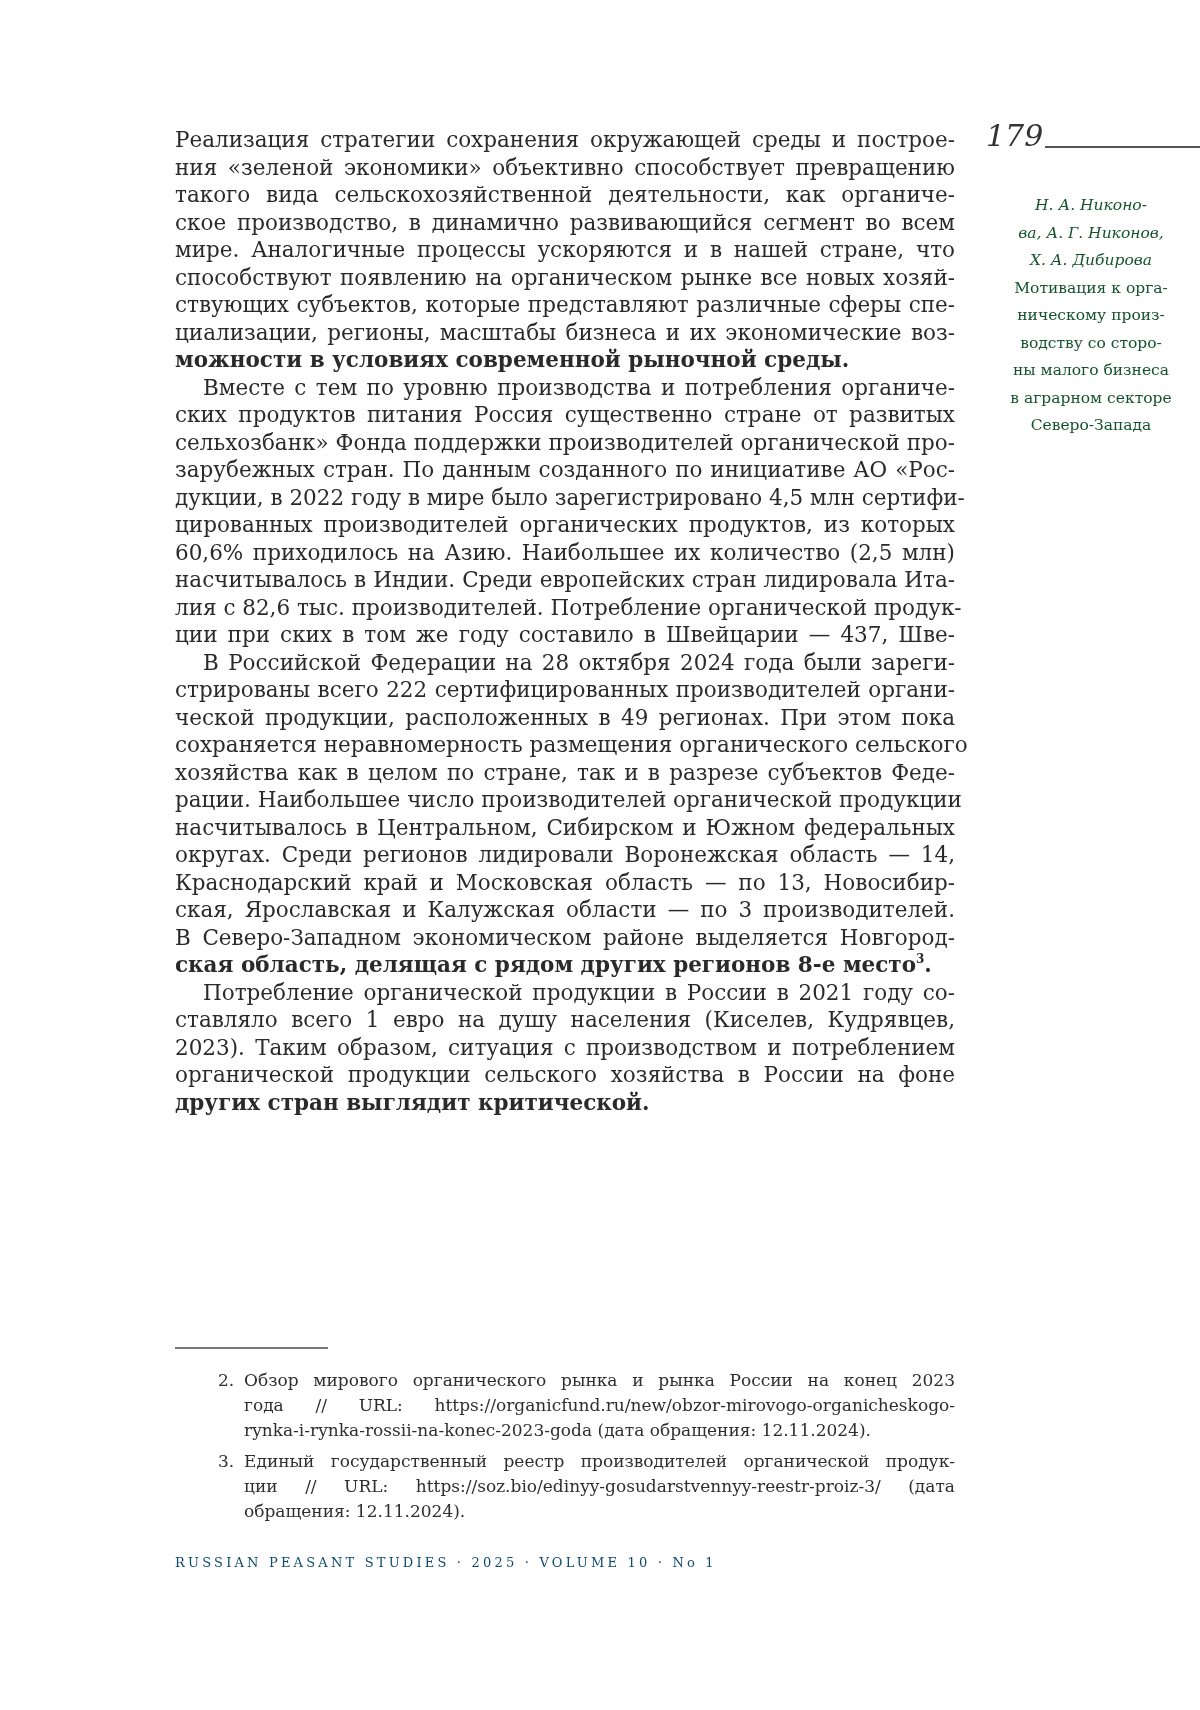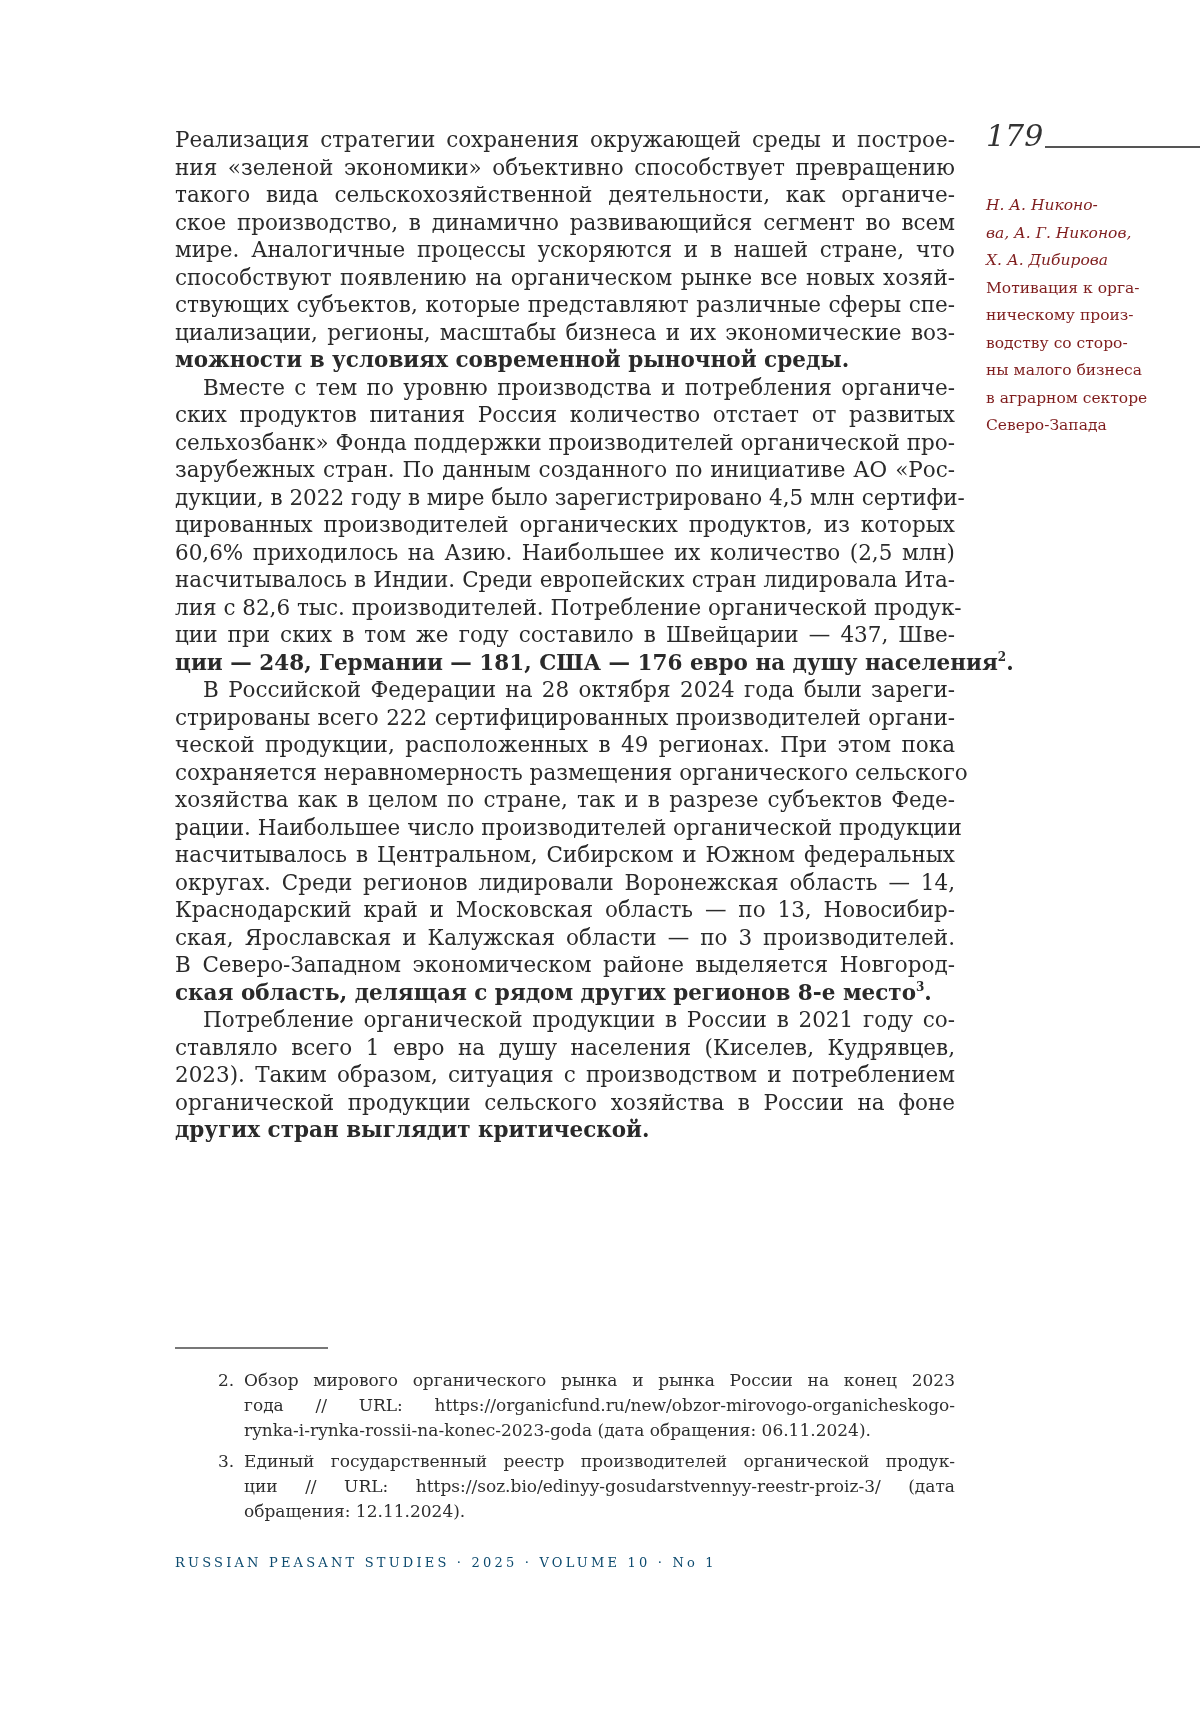--- a/index.html
+++ b/index.html
@@ -10,21 +10,21 @@
           text-align: justify; text-align-last: justify; letter-spacing: 0; }
   .line.last { text-align-last: left; font-weight: bold; }
   .line.indent { padding-left: 28px; }
   .line span { display: inline; }
   sup { font-size: 12px; vertical-align: top; line-height: 1; position: relative; top: 2px; }
 
   .page-num { position: absolute; left: 986px; top: 118px; font-style: italic;
               font-size: 30px; color: #333; }
   .page-rule { position: absolute; left: 1045px; top: 146px; width: 155px; height: 1.5px; background: #555; }
 
-  .side { position: absolute; left: 986px; top: 192px; width: 210px; font-size: 15.5px; line-height: 27.5px; color: #7f1d1d; }
+  .side { position: absolute; left: 986px; top: 192px; width: 210px; font-size: 15.5px; line-height: 27.5px; color: #14532d; text-align: center; }
   .side .authors { font-style: italic; }
   .side div { white-space: nowrap; }
 
   .fn-rule { position: absolute; left: 175px; top: 1347px; width: 153px; height: 1.5px; background: #777; }
   .footnotes { position: absolute; left: 220px; top: 1368px; width: 735px; font-size: 17px; line-height: 25px; color: #2e2e2e; }
   .fn { position: relative; padding-left: 24px; margin-bottom: 6px; }
   .fn .num { position: absolute; left: -2px; top: 0; }
   .fn .fline { white-space: nowrap; text-align: justify; text-align-last: justify; height: 25px; }
   .fn .fline.last { text-align-last: left; }
 
@@ -40,30 +40,29 @@
     <div class="line"><span>Реализация стратегии сохранения окружающей среды и построе-</span></div>
     <div class="line"><span>ния «зеленой экономики» объективно способствует превращению</span></div>
     <div class="line"><span>такого вида сельскохозяйственной деятельности, как органиче-</span></div>
     <div class="line"><span>ское производство, в динамично развивающийся сегмент во всем</span></div>
     <div class="line"><span>мире. Аналогичные процессы ускоряются и в нашей стране, что</span></div>
     <div class="line"><span>способствуют появлению на органическом рынке все новых хозяй-</span></div>
     <div class="line"><span>ствующих субъектов, которые представляют различные сферы спе-</span></div>
     <div class="line"><span>циализации, регионы, масштабы бизнеса и их экономические воз-</span></div>
     <div class="line last"><span>можности в условиях современной рыночной среды.</span></div>
     <div class="line indent"><span>Вместе с тем по уровню производства и потребления органиче-</span></div>
-    <div class="line"><span>ских продуктов питания Россия количество отстает от развитых</span></div>
+    <div class="line"><span>ских продуктов питания Россия существенно стране от развитых</span></div>
     <div class="line"><span>сельхозбанк» Фонда поддержки производителей органической про-</span></div>
     <div class="line"><span>зарубежных стран. По данным созданного по инициативе АО «Рос-</span></div>
     <div class="line"><span>дукции, в 2022 году в мире было зарегистрировано 4,5 млн сертифи-</span></div>
     <div class="line"><span>цированных производителей органических продуктов, из которых</span></div>
     <div class="line"><span>60,6% приходилось на Азию. Наибольшее их количество (2,5 млн)</span></div>
     <div class="line"><span>насчитывалось в Индии. Среди европейских стран лидировала Ита-</span></div>
     <div class="line"><span>лия с 82,6 тыс. производителей. Потребление органической продук-</span></div>
     <div class="line"><span>ции при ских в том же году составило в Швейцарии — 437, Шве-</span></div>
-    <div class="line last"><span>ции — 248, Германии — 181, США — 176 евро на душу населения</span><sup>2</sup><span>.</span></div>
     <div class="line indent"><span>В Российской Федерации на 28 октября 2024 года были зареги-</span></div>
     <div class="line"><span>стрированы всего 222 сертифицированных производителей органи-</span></div>
     <div class="line"><span>ческой продукции, расположенных в 49 регионах. При этом пока</span></div>
     <div class="line"><span>сохраняется неравномерность размещения органического сельского</span></div>
     <div class="line"><span>хозяйства как в целом по стране, так и в разрезе субъектов Феде-</span></div>
     <div class="line"><span>рации. Наибольшее число производителей органической продукции</span></div>
     <div class="line"><span>насчитывалось в Центральном, Сибирском и Южном федеральных</span></div>
     <div class="line"><span>округах. Среди регионов лидировали Воронежская область — 14,</span></div>
     <div class="line"><span>Краснодарский край и Московская область — по 13, Новосибир-</span></div>
     <div class="line"><span>ская, Ярославская и Калужская области — по 3 производителей.</span></div>
@@ -91,21 +90,21 @@
     <div>Северо-Запада</div>
   </div>
 </div>
 
 <div class="fn-rule"></div>
 <div class="footnotes" id="footnotes">
     <div class="fn">
       <span class="num">2.</span>
       <div class="fline">Обзор мирового органического рынка и рынка России на конец 2023</div>
       <div class="fline">года // URL: https://organicfund.ru/new/obzor-mirovogo-organicheskogo-</div>
-      <div class="fline last">rynka-i-rynka-rossii-na-konec-2023-goda (дата обращения: 06.11.2024).</div>
+      <div class="fline last">rynka-i-rynka-rossii-na-konec-2023-goda (дата обращения: 12.11.2024).</div>
     </div>
     <div class="fn">
       <span class="num">3.</span>
       <div class="fline">Единый государственный реестр производителей органической продук-</div>
       <div class="fline">ции // URL: https://soz.bio/edinyy-gosudarstvennyy-reestr-proiz-3/ (дата</div>
       <div class="fline last">обращения: 12.11.2024).</div>
     </div>
   </div>
 
 <div class="footer">RUSSIAN PEASANT STUDIES · 2025 · VOLUME 10 · No 1</div>

